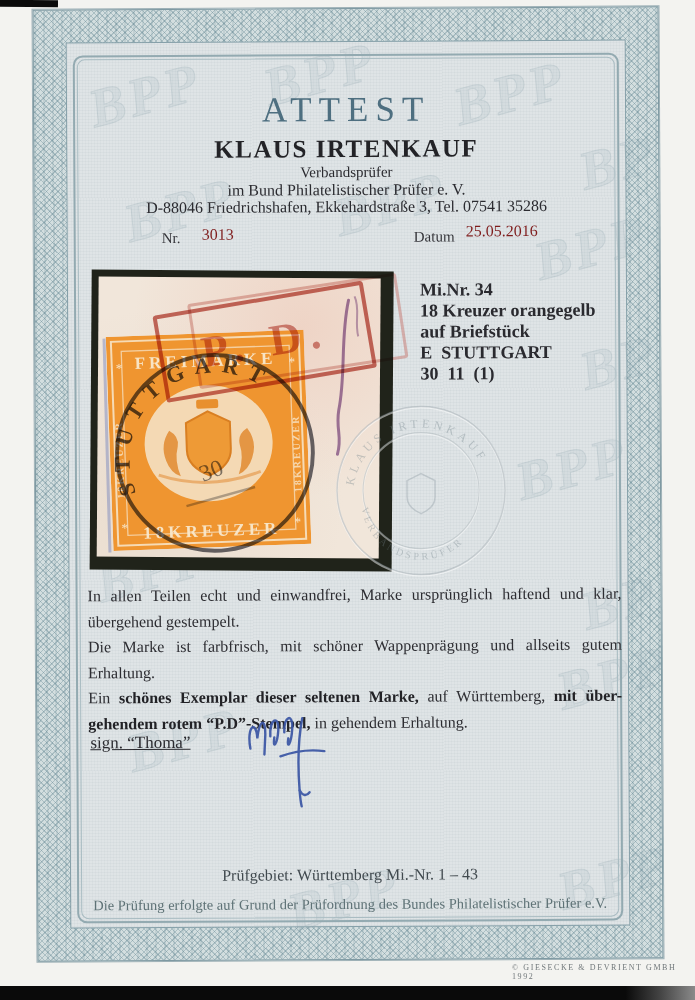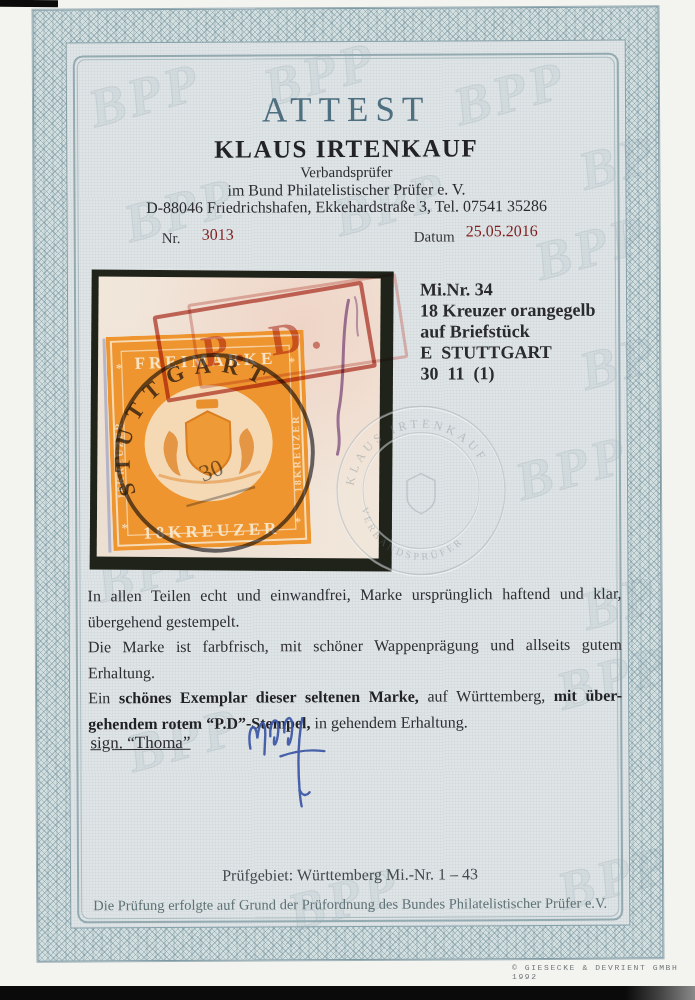--- a/index.html
+++ b/index.html
@@ -2,21 +2,21 @@
 <html style="--paper: #dfe4e6; --band: #d3dedf; --ink: #2b2b30; --attest: #4e6f80; --orange: #ef9530; --red: #c0564a; --sig: #3a55a4; --form: #5e7276; --frame: #93aab1;"><head>
 <meta charset="utf-8">
 <style>
   html,body{margin:0;padding:0;}
   .screen{position:relative;width:695px;height:1000px;background:#f3f3f0;overflow:hidden;
           font-family:"Liberation Serif","DejaVu Serif",serif;color:var(--ink,#2b2b30);}
   
   .scan-wedge{position:absolute;left:0;top:0;width:58px;height:7px;background:#0b0b0b;transform:rotate(.6deg);}
   .scan-strip{position:absolute;left:0;bottom:0;width:100%;height:14px;
               background:linear-gradient(90deg,#0a0a0a 0 90%,#444 95%,#8a8a8a 100%);}
-  .copyright{position:absolute;left:512px;top:963px;font-family:Liberation Mono, monospace;
+  .copyright{position:absolute;left:512px;top:963px;font-family:Liberation Serif, serif;
              font-size:8px;letter-spacing:1.6px;color:#70777a;}
 
   
   .cert{position:absolute;left:35px;top:8px;width:626px;height:952px;transform:rotate(-.3deg);
         background:var(--paper,#dfe4e6);box-shadow:0 0 0 1px #9db0b6;}
   .band{position:absolute;inset:0;border:1px solid #7e99a2;background-color:var(--band,#d3dedf);
         background-image:
           repeating-linear-gradient(45deg,rgba(77,117,131,.30) 0 1px,rgba(0,0,0,0) 1px 4px),
           repeating-linear-gradient(-45deg,rgba(77,117,131,.30) 0 1px,rgba(0,0,0,0) 1px 4px),
           repeating-linear-gradient(90deg,rgba(77,117,131,.14) 0 2px,rgba(0,0,0,0) 2px 9px);}

